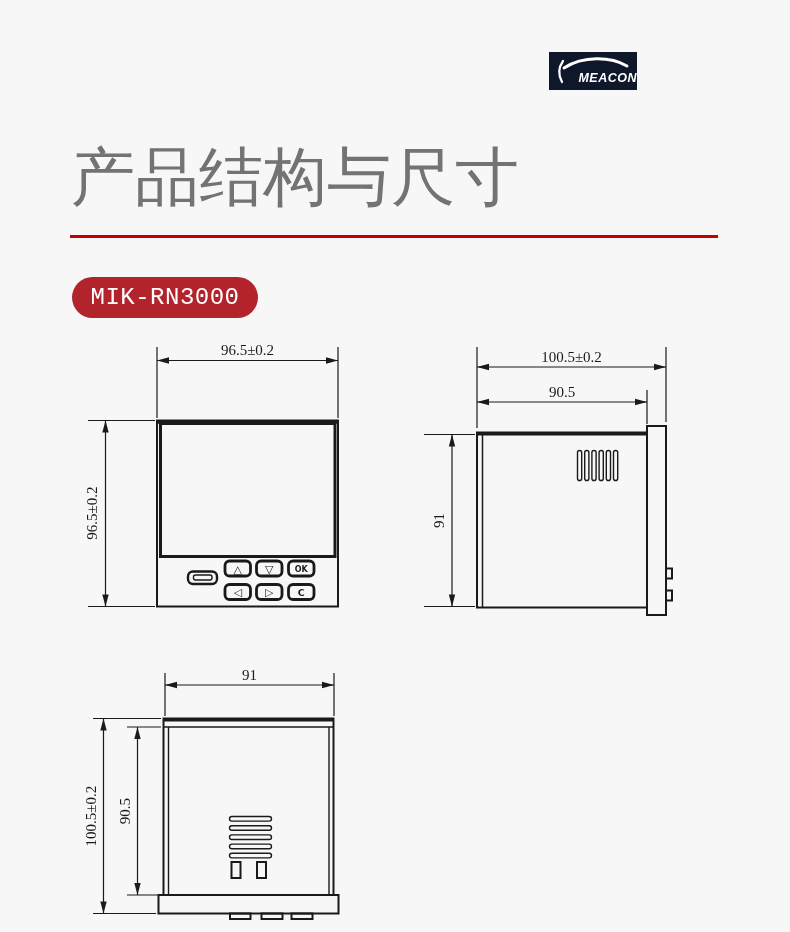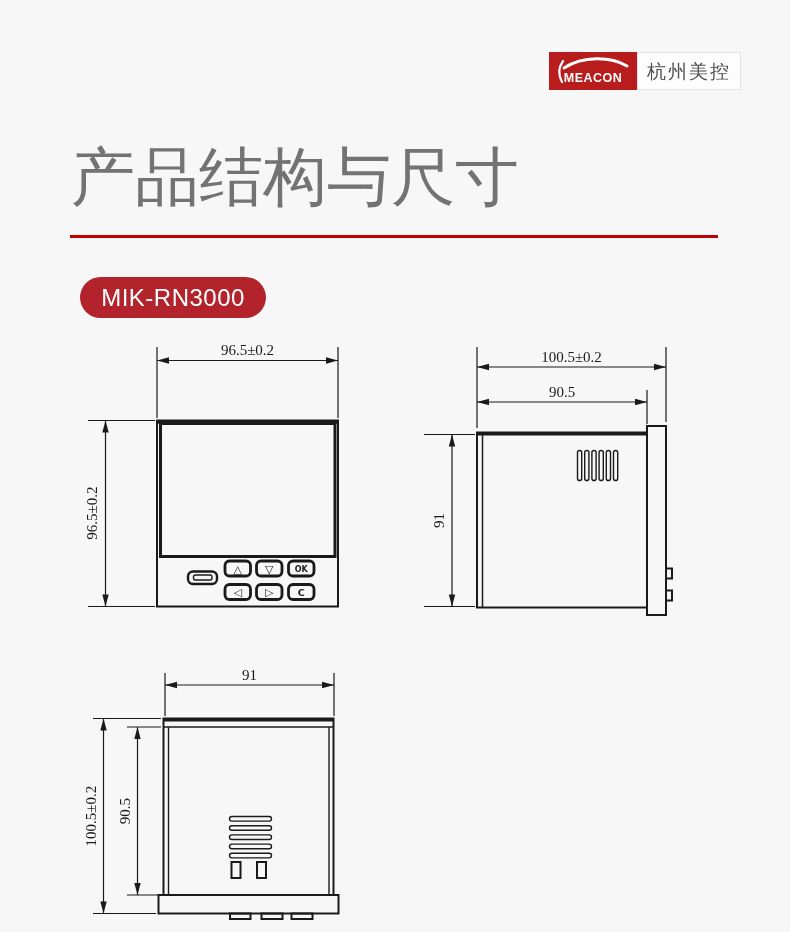--- a/index.html
+++ b/index.html
@@ -5,37 +5,37 @@
   html,body{margin:0;padding:0;}
   body{
     width:790px;height:932px;overflow:hidden;position:relative;
     background:#f7f7f7;
     font-family:"Liberation Sans","DejaVu Sans",sans-serif;
   }
   .page{position:absolute;inset:0;}
 
   
   .logo{position:absolute;left:549px;top:52px;height:38px;display:flex;}
-  .logo-red{position:relative;width:88px;height:38px;background:#b91c1c;
-    display:flex;align-items:flex-end;justify-content:center;}
+  .logo-red{position:relative;width:88px;height:38px;background:#0f172a;
+    display:flex;align-items:flex-end;justify-content:flex-end;font-style:italic;}
   .logo-red .brand{color:#ffffff;font-size:12.5px;font-weight:bold;
     letter-spacing:.5px;line-height:1;margin-bottom:6px;}
   .logo-red svg{position:absolute;left:0;top:0;}
   .logo-white{height:36px;border:1px solid #e3e3e3;background:#fdfdfd;
     display:flex;align-items:center;padding:0 9px;}
   .logo-white .company{color:#4d4d4d;font-size:19px;letter-spacing:2px;line-height:1;}
 
   
   .page-title{position:absolute;left:71px;top:144px;font-size:64px;line-height:1.05;
     color:#737373;font-weight:500;letter-spacing:0px;white-space:nowrap;}
   .title-underline{position:absolute;left:70px;top:235px;width:648px;height:3px;background:#c40000;}
 
   
-  .model-badge{position:absolute;left:80px;top:277px;width:186px;height:41px;
-    background:#b2232b;border-radius:21px;display:flex;align-items:center;justify-content:center;}
+  .model-badge{position:absolute;left:72px;top:277px;width:186px;height:41px;
+    background:#b2232b;border-radius:21px;display:flex;align-items:center;justify-content:center;font-family:Liberation Mono, monospace;}
   .model-badge span{color:#ffffff;font-size:24px;font-weight:500;letter-spacing:.5px;}
 
   
   svg.diagram{position:absolute;overflow:visible;}
   #front-view{left:85px;top:340px;}
   #side-view{left:415px;top:340px;}
   #bottom-view{left:85px;top:665px;}
 
   .dl{stroke:#1a1a1a;stroke-width:1.2;fill:none;}          
   .ol2{stroke:#1a1a1a;stroke-width:2;fill:none;}           
@@ -54,23 +54,20 @@
 
 <div class="page">
 
   <div class="logo">
     <div class="logo-red">
       <svg width="88" height="38" viewBox="0 0 88 38">
         <path d="M13 30 Q7 19 14 9" stroke="#ffffff" stroke-width="2.2" fill="none" stroke-linecap="round"></path>
         <path d="M15 16 C34 3.5 62 4.5 78 14" stroke="#ffffff" stroke-width="3" fill="none" stroke-linecap="round"></path>
       </svg>
       <span class="brand">MEACON</span>
-    </div>
-    <div class="logo-white">
-      <span class="company">杭州美控</span>
     </div>
   </div>
 
   <div class="page-title">产品结构与尺寸</div>
   <div class="title-underline"></div>
 
   <div class="model-badge">
     <span>MIK-RN3000</span>
   </div>
 

